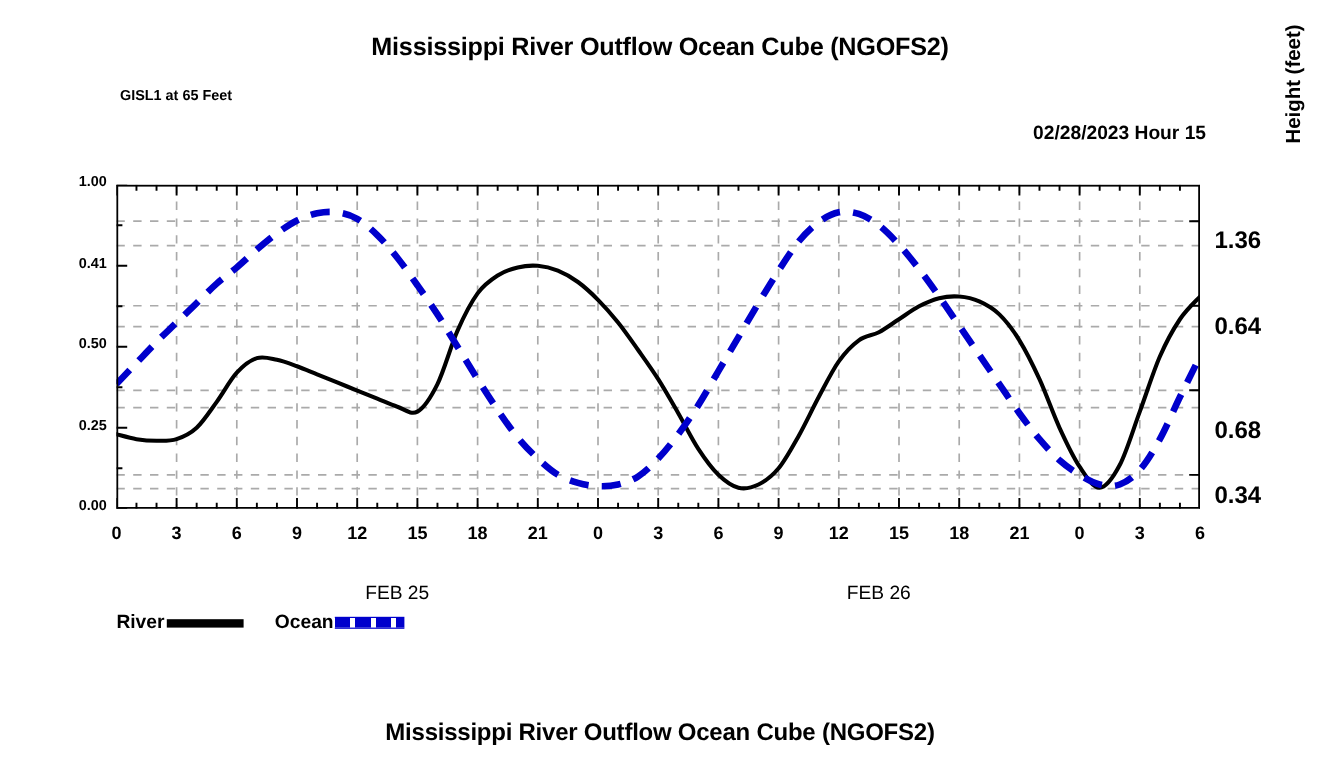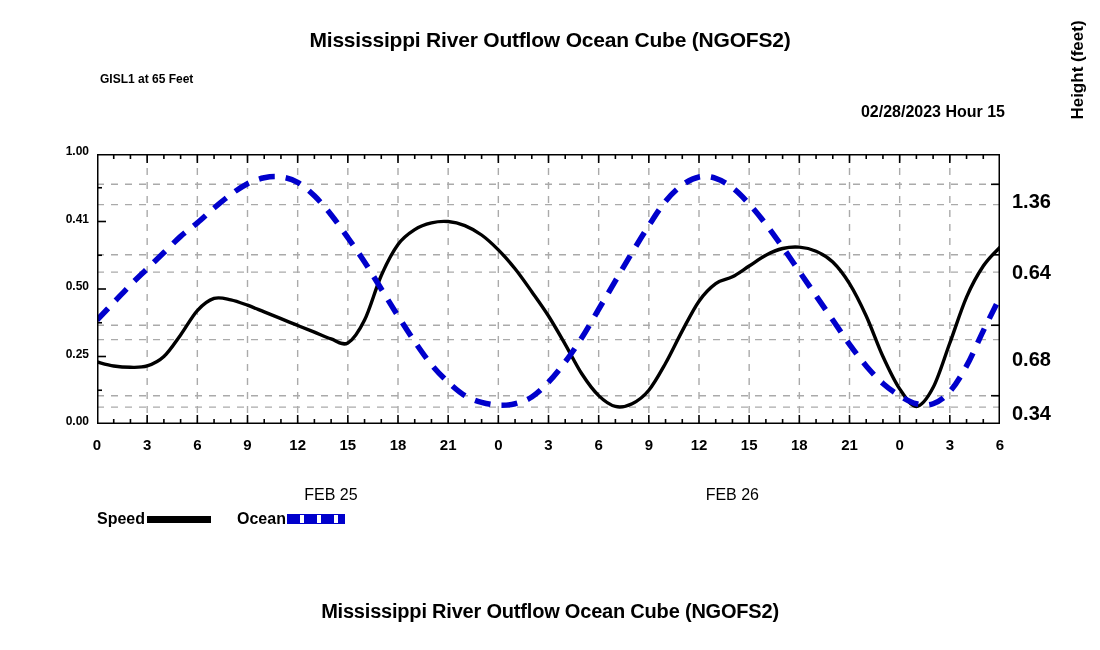--- a/index.html
+++ b/index.html
@@ -344,21 +344,21 @@
           <line x1="0" y1="0" x2="9" y2="0" stroke="#000" stroke-width="1.6"></line>
           <line x1="903" y1="241.71093030396068" x2="894" y2="241.71093030396068" stroke="#000" stroke-width="1.6"></line>
           <line x1="903" y1="171.24731347866134" x2="894" y2="171.24731347866134" stroke="#000" stroke-width="1.6"></line>
           <line x1="903" y1="100.783696653362" x2="894" y2="100.783696653362" stroke="#000" stroke-width="1.6"></line>
           <line x1="903" y1="30.320079828062603" x2="894" y2="30.320079828062603" stroke="#000" stroke-width="1.6"></line>
         </g>
     </svg>
   </div>
 
   <div id="legend">
-    <span class="leg-label">Speed</span>
+    <span class="leg-label">River</span>
     <span class="leg-swatch-speed"></span>
     <span class="leg-label">Ocean</span>
     <span class="leg-swatch-height"></span>
   </div>
 
   <div class="bottom-title">Mississippi River Outflow Ocean Cube (NGOFS2)</div>
 
 <div class="ytick-left" style="top: 414px;">0.00</div>
     <div class="ytick-left" style="top: 346.5px;">0.25</div>
     <div class="ytick-left" style="top: 279px;">0.50</div>

